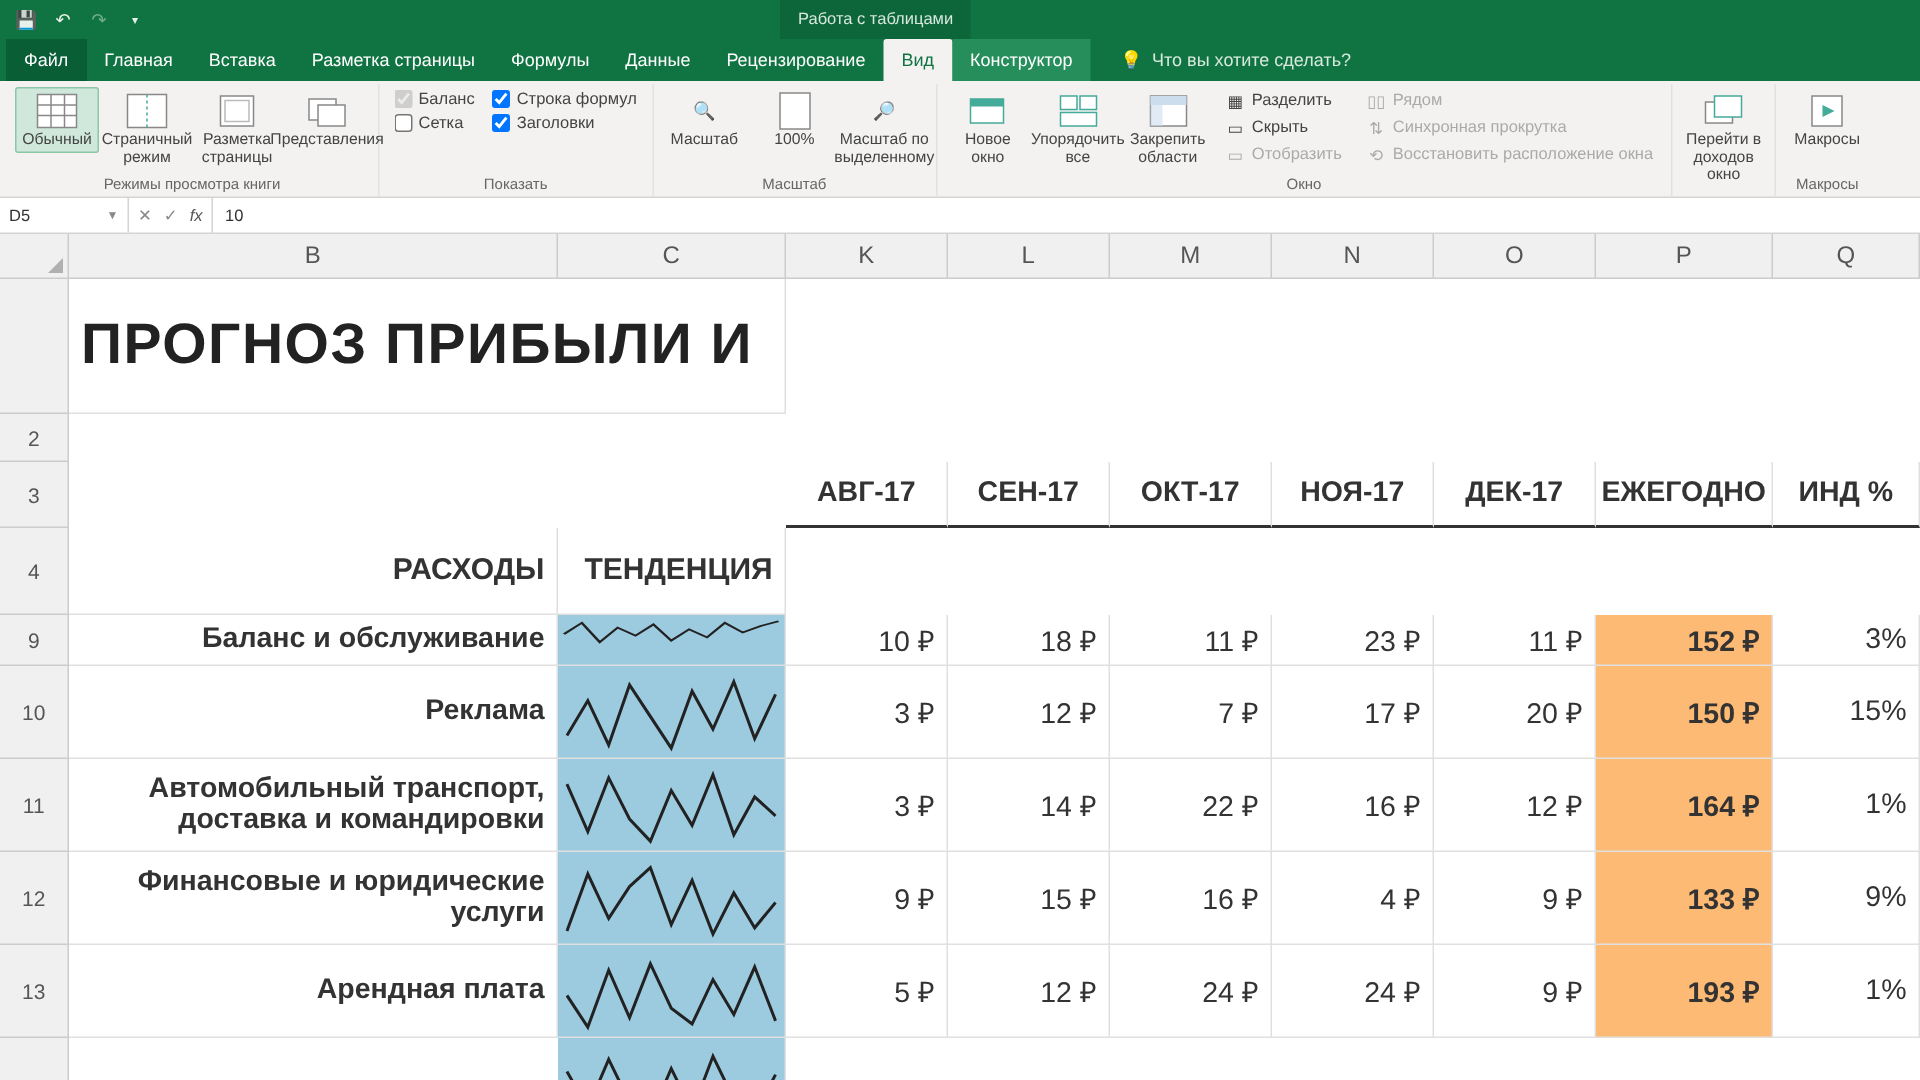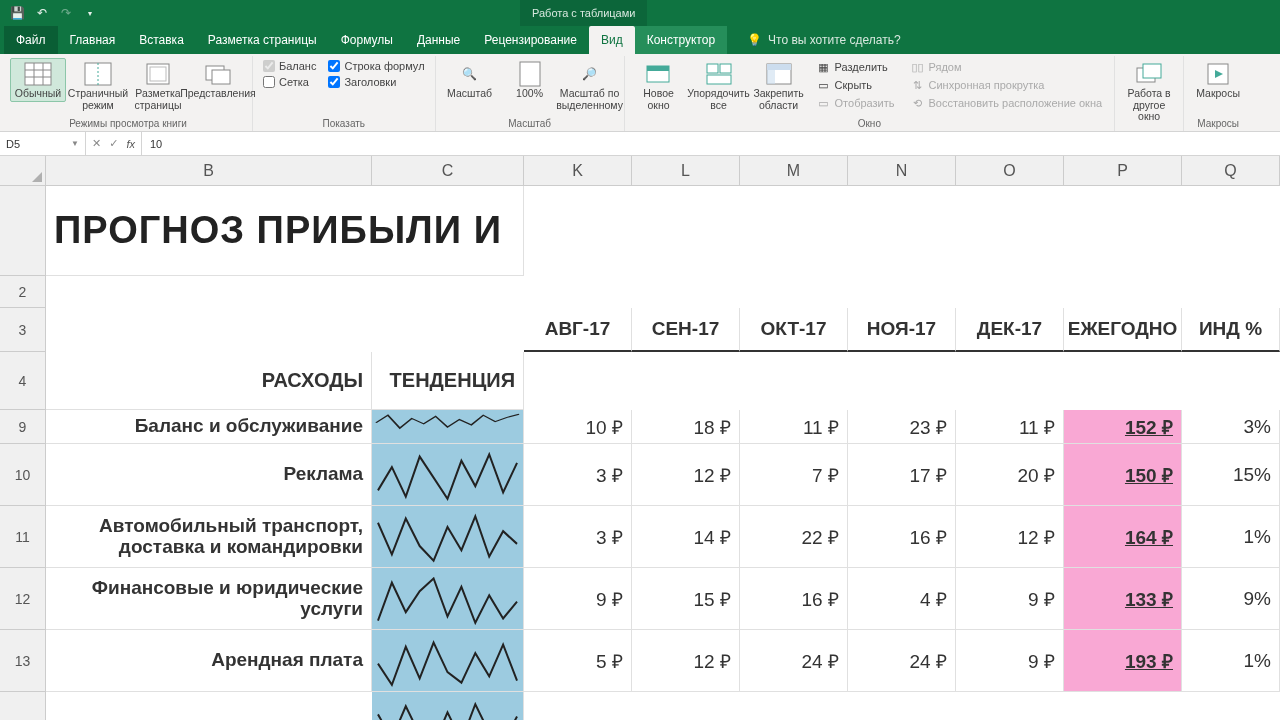--- a/index.html
+++ b/index.html
@@ -62,21 +62,21 @@
 
   .cells { position: absolute; left: 46px; top: 30px; }
   .cell { position: absolute; border-right: 1px solid #e0e0e0; border-bottom: 1px solid #e0e0e0; display: flex; align-items: center; padding: 0 8px; font-size: 18px; }
 
   .big-title { font-size: 38px; font-weight: 800; letter-spacing: 1px; color: #222; white-space: nowrap; }
   .hdr-cell { font-size: 19px; font-weight: 700; justify-content: center; border-bottom: 2px solid #333 !important; }
   .lbl-cell { font-size: 20px; font-weight: 700; justify-content: flex-end; text-align: right; }
   .row-label { font-size: 19px; font-weight: 600; justify-content: flex-end; text-align: right; line-height: 1.1; }
   .val-cell { font-size: 19px; justify-content: flex-end; }
   .trend { background: #9ccbe0; justify-content: center; padding: 2px; }
-  .annual { background: #f9a8d4; font-weight: 600; text-decoration: underline; }
+  .annual { background: #fdba74; font-weight: 600; }
   svg.spark { width: 100%; height: 100%; }
   svg.spark polyline { fill: none; stroke: #222; stroke-width: 2; }
 </style>
 </head>
 <body>
 
 <div class="titlebar">
   <div class="qat">
     <span class="ic">💾</span>
     <span class="ic">↶</span>
@@ -261,21 +261,21 @@
 
   <div class="group">
     <div class="ctrls">
       <div class="bigbtn">
           <div class="glyph">
             <svg width="28" height="24">
               <rect x="2" y="6" width="18" height="14" fill="#fff" stroke="#888"></rect>
               <rect x="8" y="2" width="18" height="14" fill="#fff" stroke="#4a9"></rect>
             </svg>
           </div>
-          <div class="txt">Работа в другое окно</div>
+          <div class="txt">Перейти в доходов окно</div>
         </div>
     </div>
     <div class="label">&nbsp;</div>
   </div>
 
   <div class="group">
     <div class="ctrls">
       <div class="bigbtn">
           <div class="glyph">
             <svg width="28" height="24">

